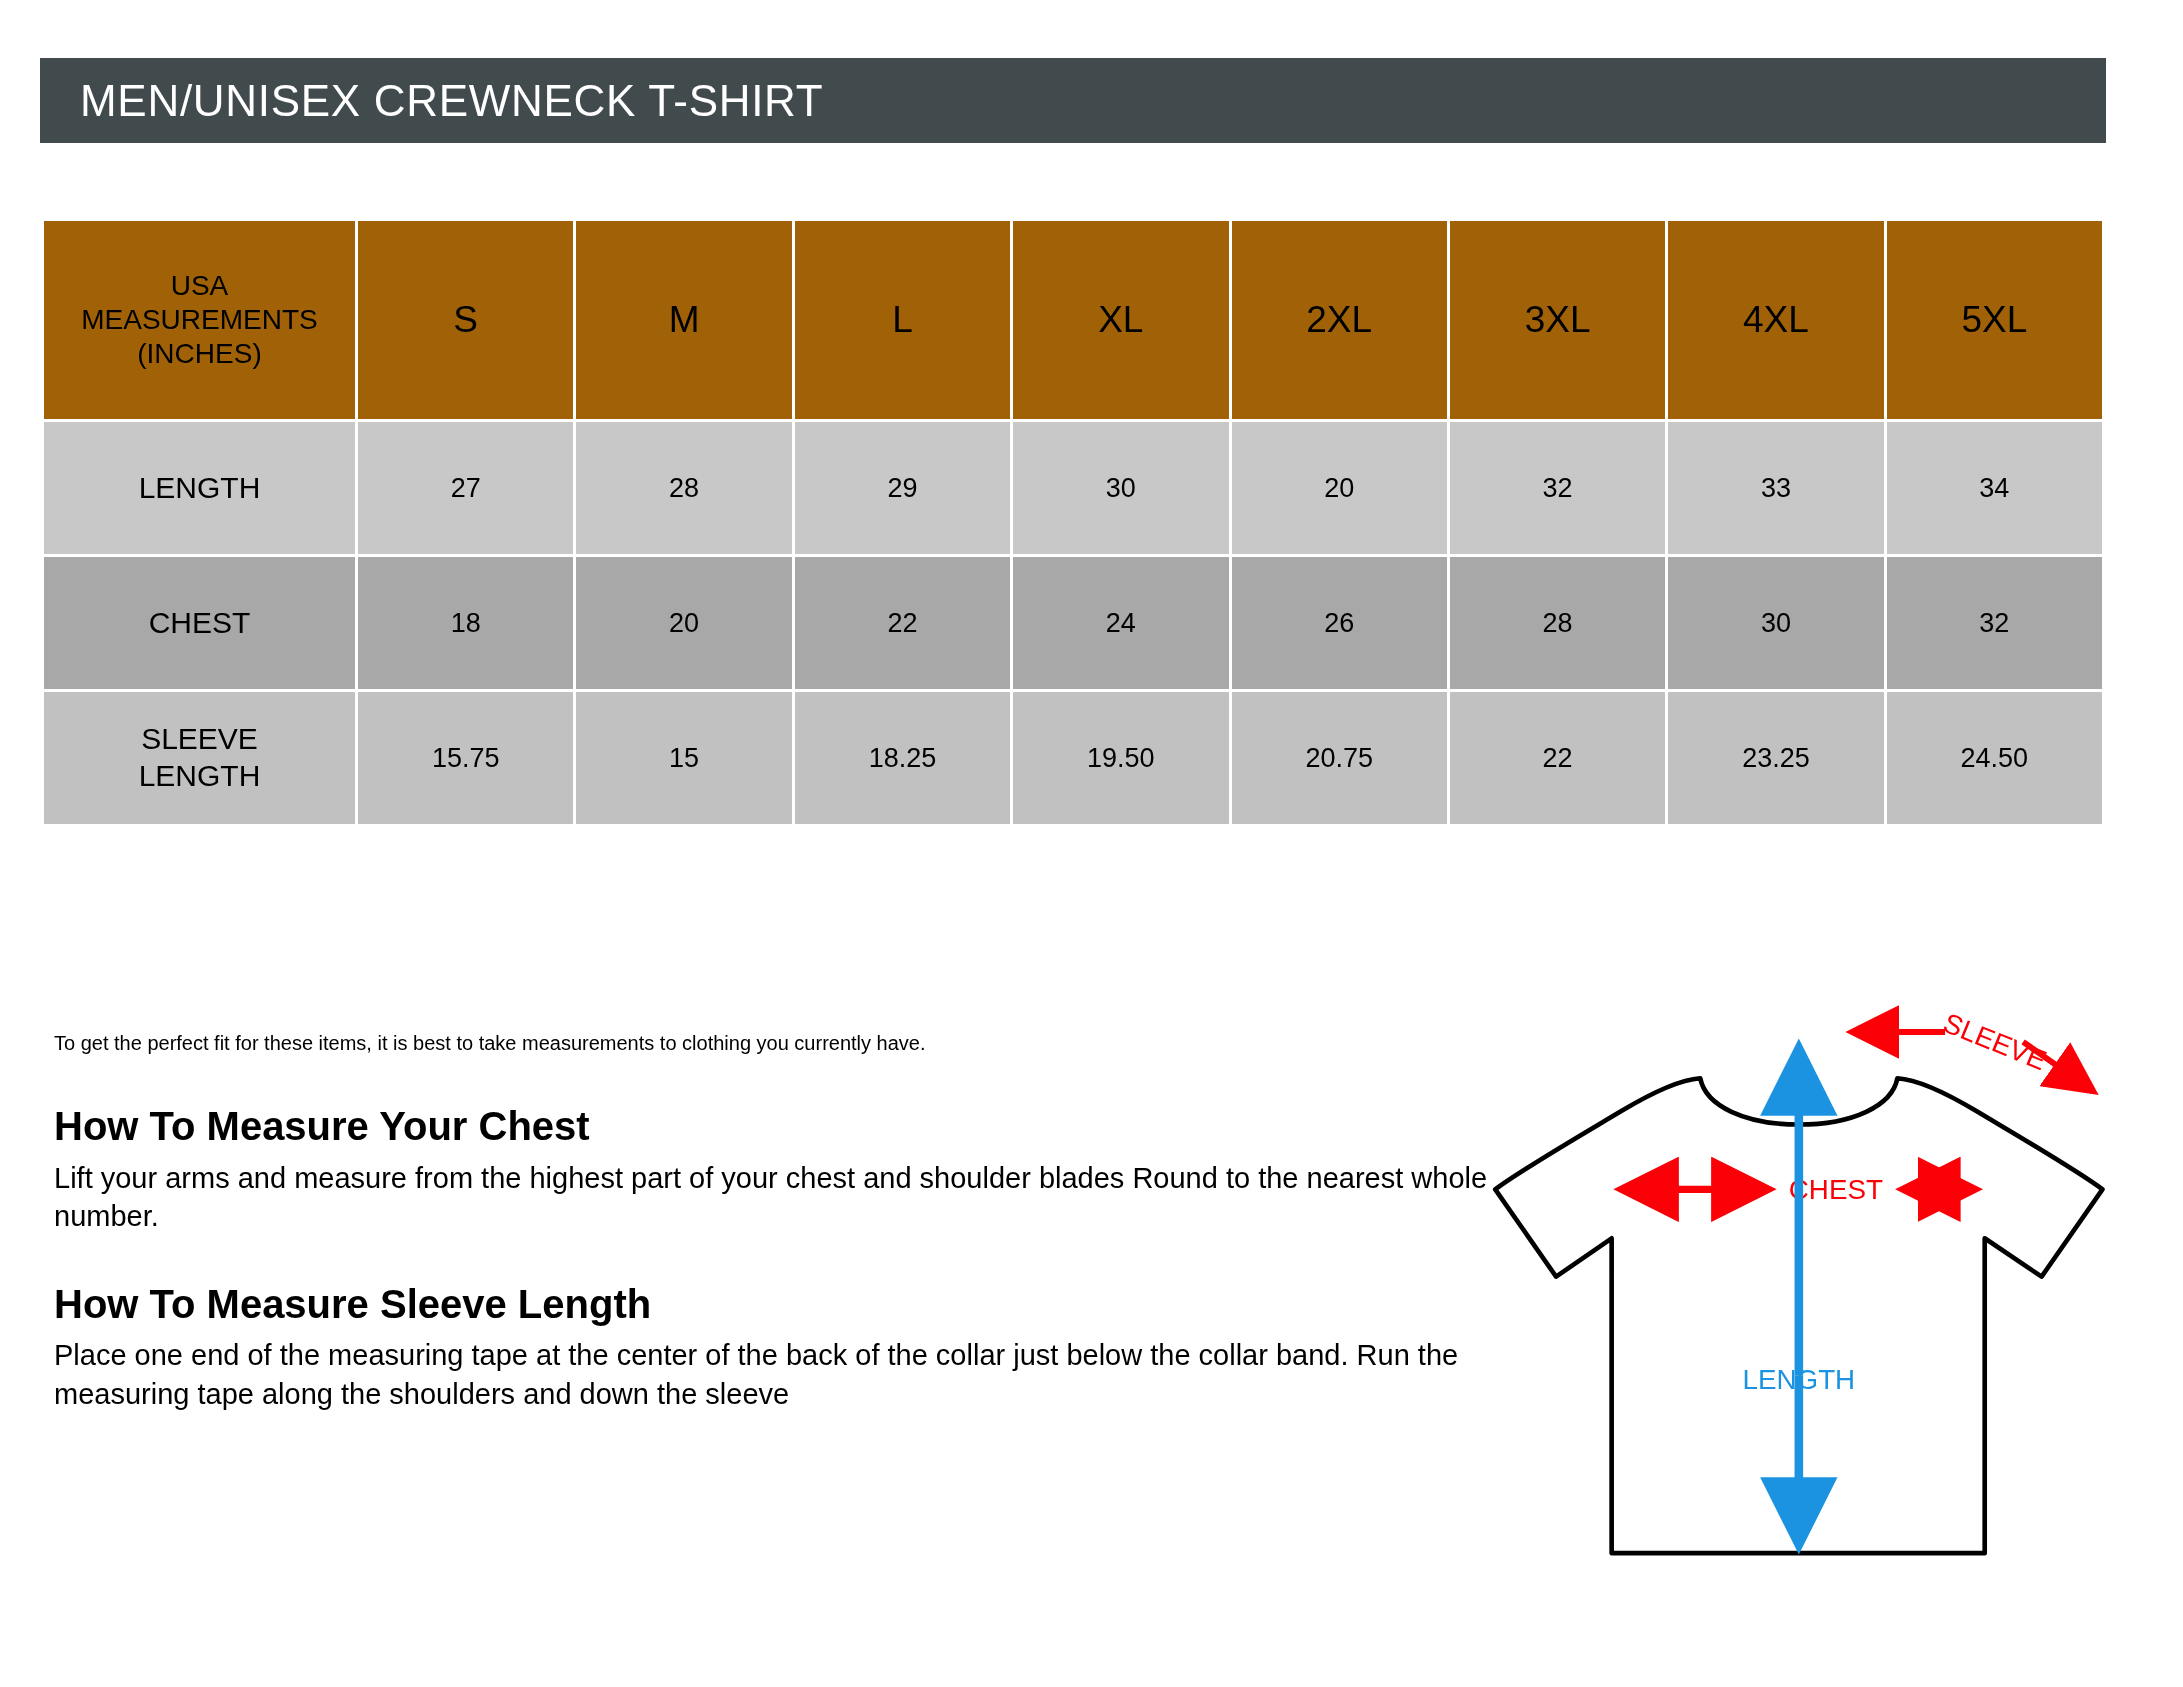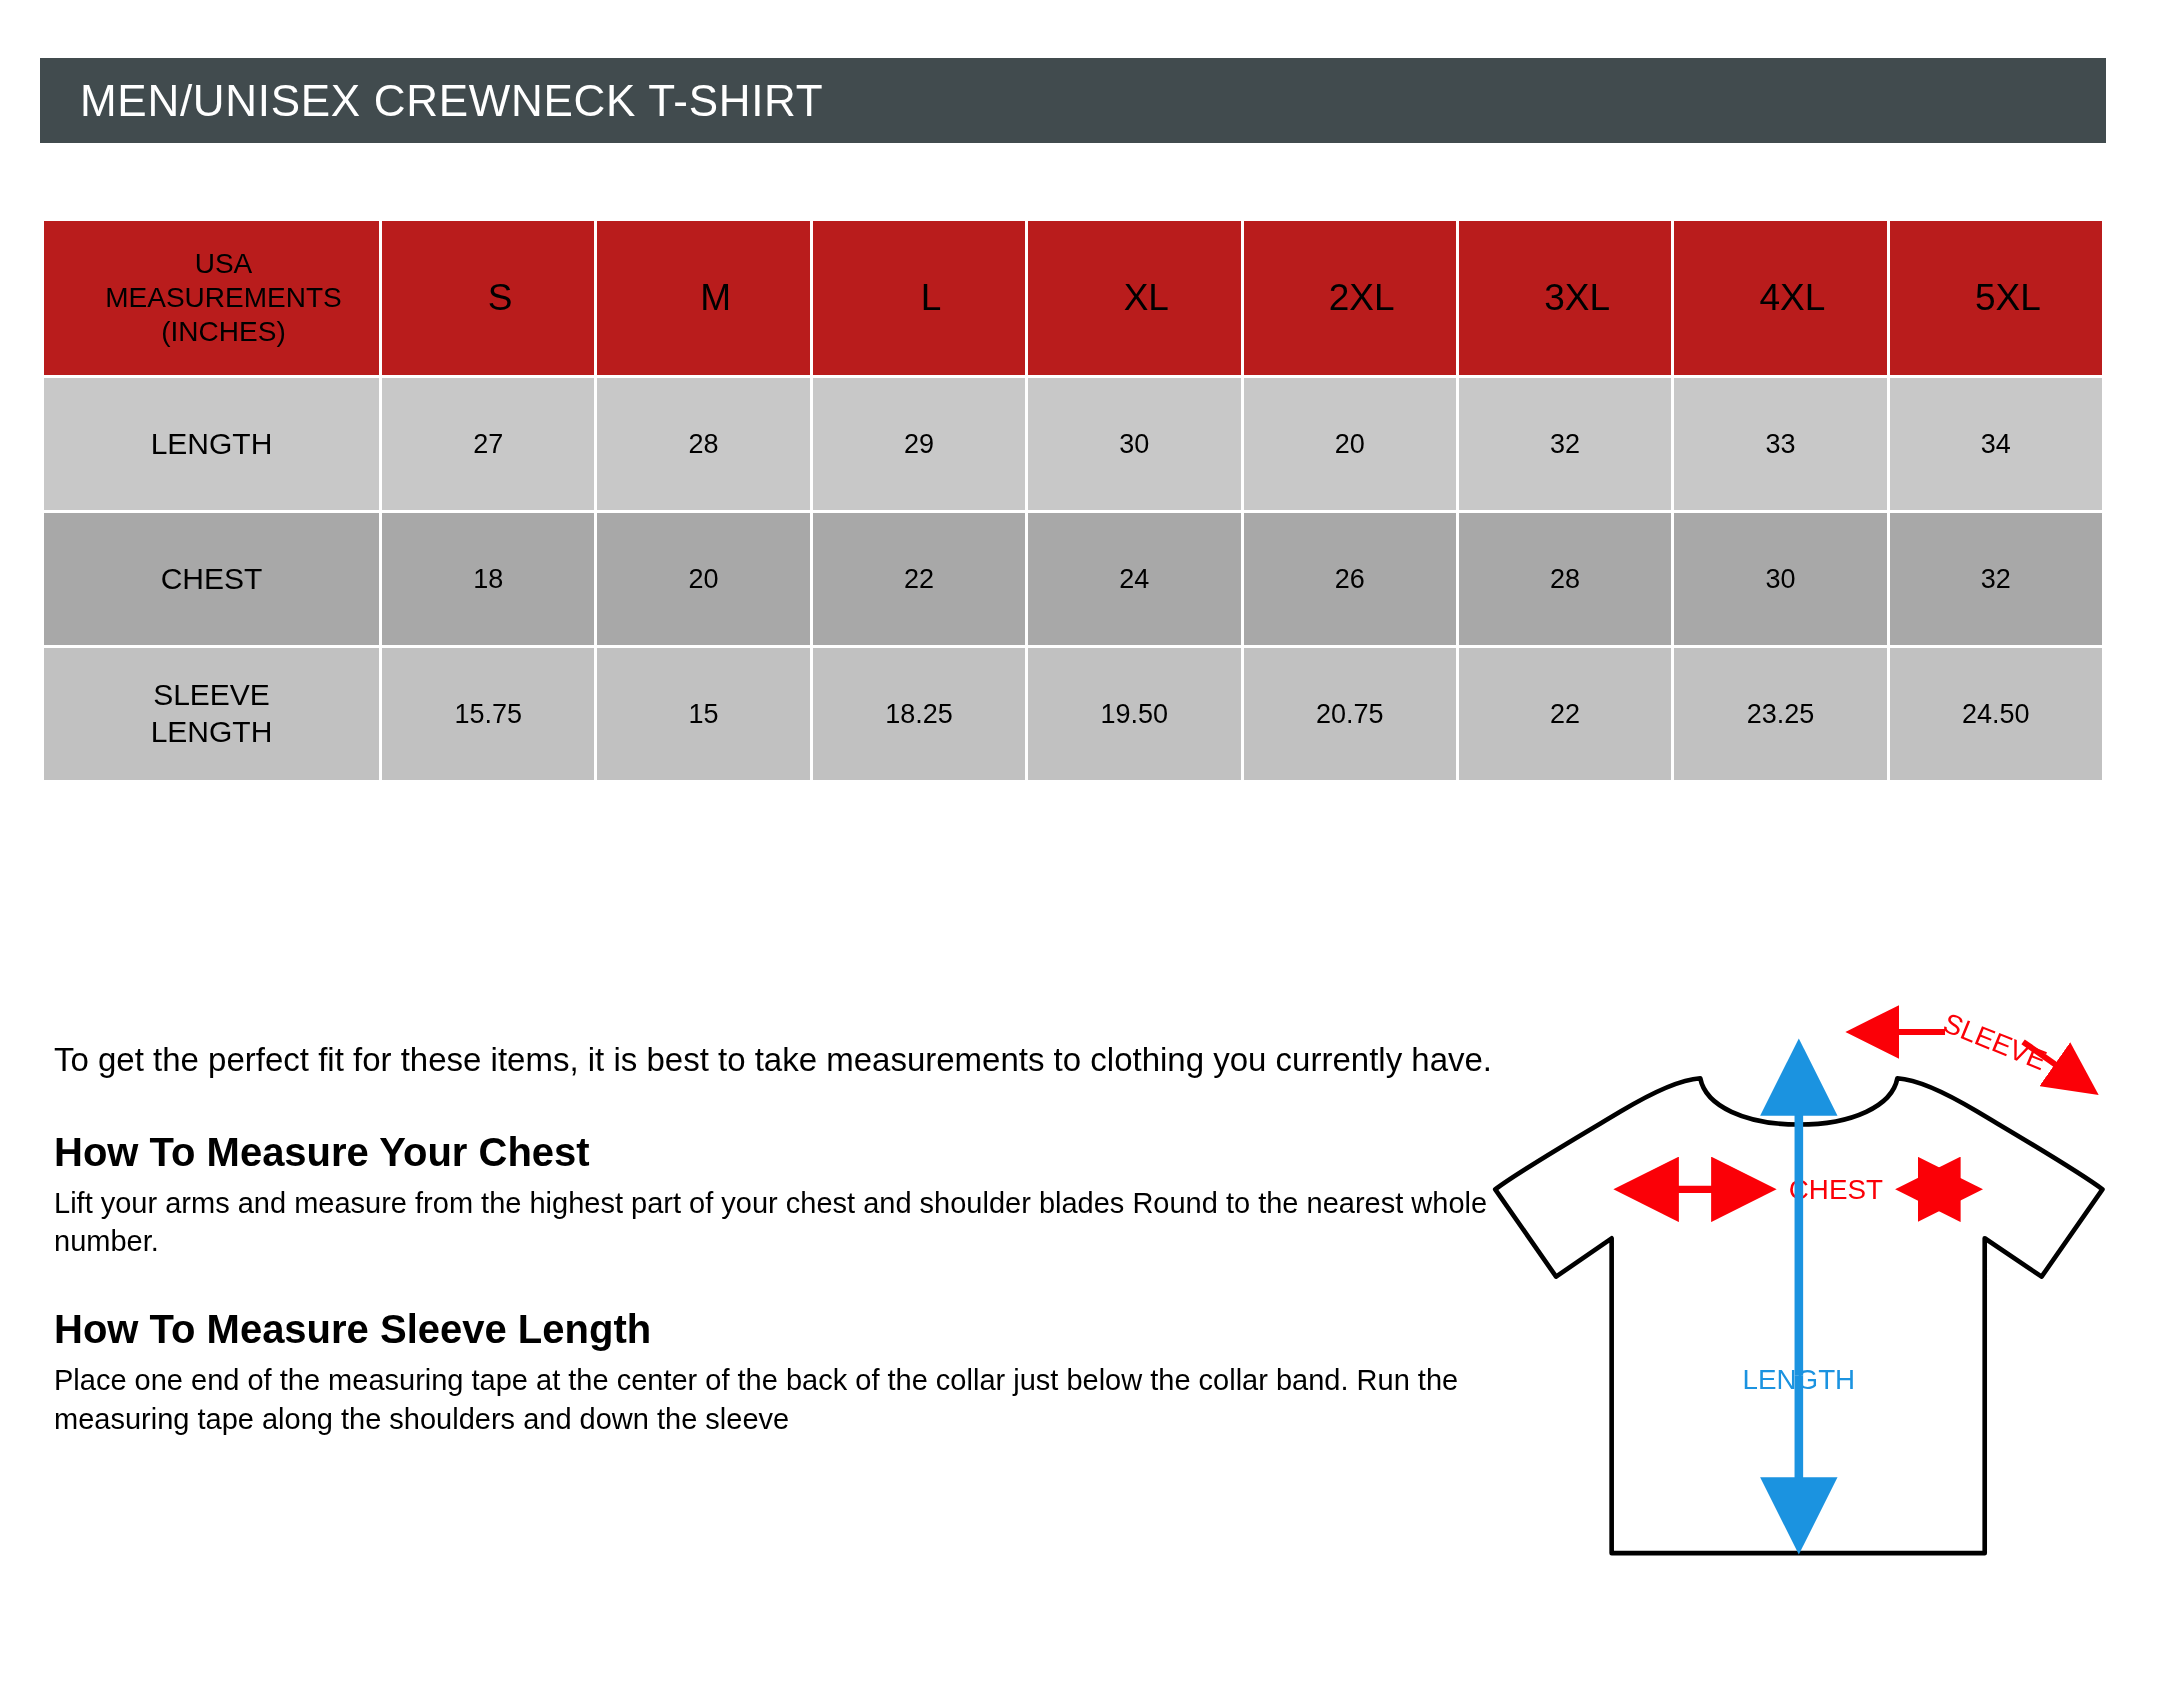--- a/index.html
+++ b/index.html
@@ -54,21 +54,21 @@
   }
   .size-table td {
     background: #a8a8a8;
     text-align: center;
     vertical-align: middle;
     font-size: 27px;
     color: #000;
     padding: 0;
     height: 132px;
   }
-  .size-table tr.row-head td { height: 154px; background: #b91c1c; padding-left: 24px; }
+  .size-table tr.row-head td { height: 198px; background: #a16207; }
   .size-table tr.row-length td { background: #c8c8c8; }
   .size-table tr.row-chest td { background: #a8a8a8; }
   .size-table tr.row-sleeve td { background: #c1c1c1; }
 
   .size-table td.col-label {
     width: 311px;
     font-size: 29px;
   }
   .size-table tr.row-head td.col-label {
     font-size: 28px;
@@ -87,23 +87,23 @@
   }
 
   
   .text-block {
     position: absolute;
     left: 54px;
     top: 1022px;
     width: 1442px;
   }
   .intro {
-    font-size: 33px;
+    font-size: 20px;
     line-height: 1.32;
-    margin: 16px 0 48px 0;
+    margin: 8px 0 48px 0;
   }
   .section-head {
     font-size: 40px;
     font-weight: bold;
     margin: 0 0 9.3px 0;
   }
   .section-body {
     font-size: 29px;
     line-height: 1.33;
     margin: 0 0 46px 0;

